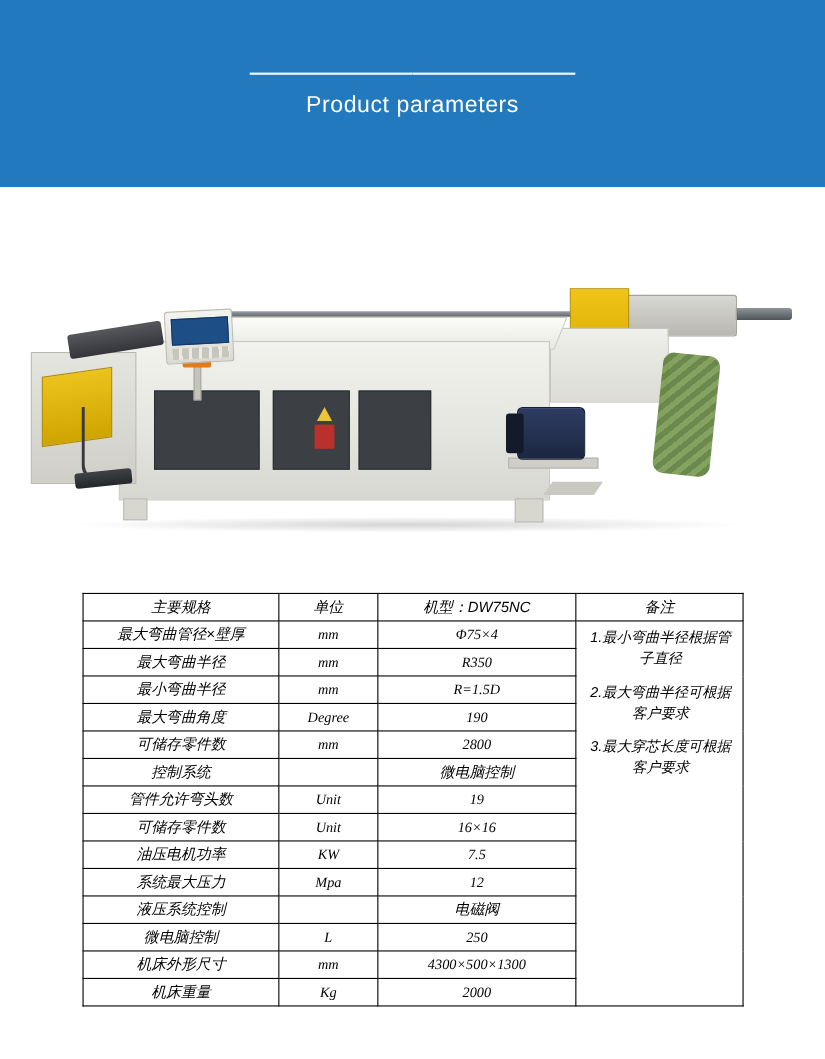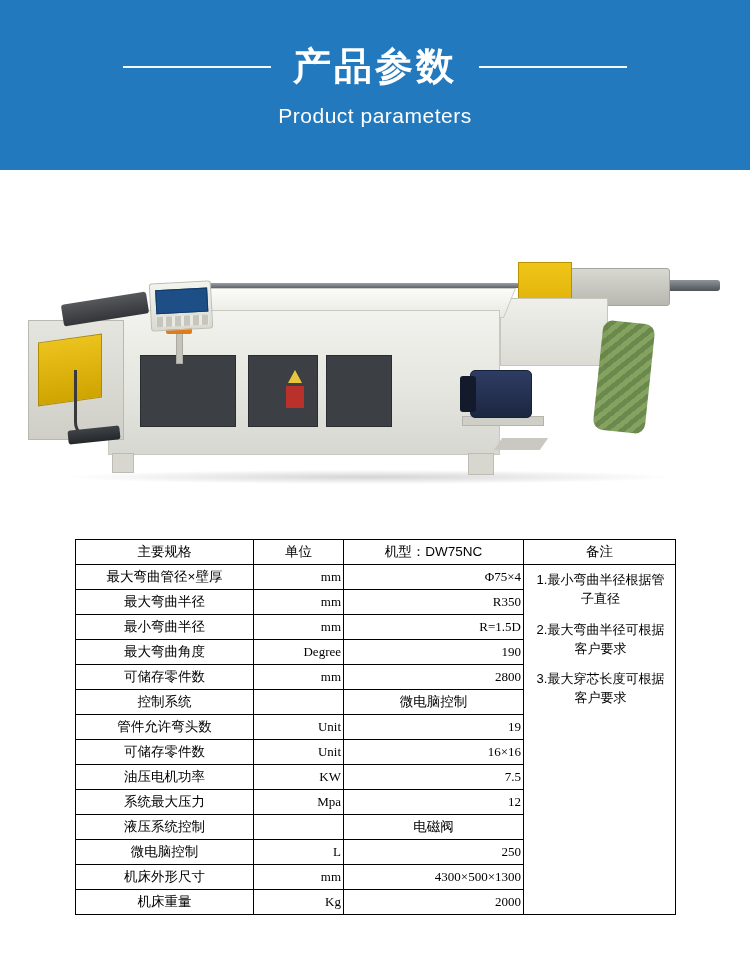--- a/index.html
+++ b/index.html
@@ -271,41 +271,41 @@
     left: 74px; top: 200px;
     width: 30px; height: 70px;
     border-left: 3px solid #3a3a3a;
     border-bottom: 3px solid #3a3a3a;
     border-radius: 0 0 0 18px;
   }
 
   
   .table-wrap {
     padding: 14px 75px 0 75px;
+    font-style: italic;
   }
   table.spec {
     border-collapse: collapse;
     width: 600px;
     table-layout: fixed;
   }
   table.spec td {
     border: 1px solid #000000;
     height: 25px;
     text-align: center;
     vertical-align: middle;
     font-size: 13.5px;
     color: #000000;
     padding: 1px 2px;
     font-family: "Liberation Sans", sans-serif;
     white-space: nowrap;
   }
   table.spec td.unit, table.spec td.value {
     font-family: "Liberation Serif", serif;
     font-size: 13px;
-    text-align: right;
   }
   table.spec td.header {
     font-weight: normal;
   }
   table.spec td.remark {
     text-align: center;
     vertical-align: top;
     font-size: 13px;
     line-height: 1.45;
     padding: 6px 6px 6px 8px;
@@ -319,21 +319,20 @@
   .col-unit { width: 90px; }
   .col-value { width: 180px; }
   .col-remark { width: 152px; }
 </style>
 </head>
 <body>
 
 <div class="banner">
   <div class="banner-title-row">
     <div class="banner-rule"></div>
-    <div class="banner-title">产品参数</div>
     <div class="banner-rule"></div>
   </div>
   <div class="banner-sub">Product parameters</div>
 </div>
 
 <div class="photo-area">
   <div class="photo-stage">
     <div class="m-floorshadow"></div>
     <div class="m-rail"></div>
     <div class="m-rail2"></div>

